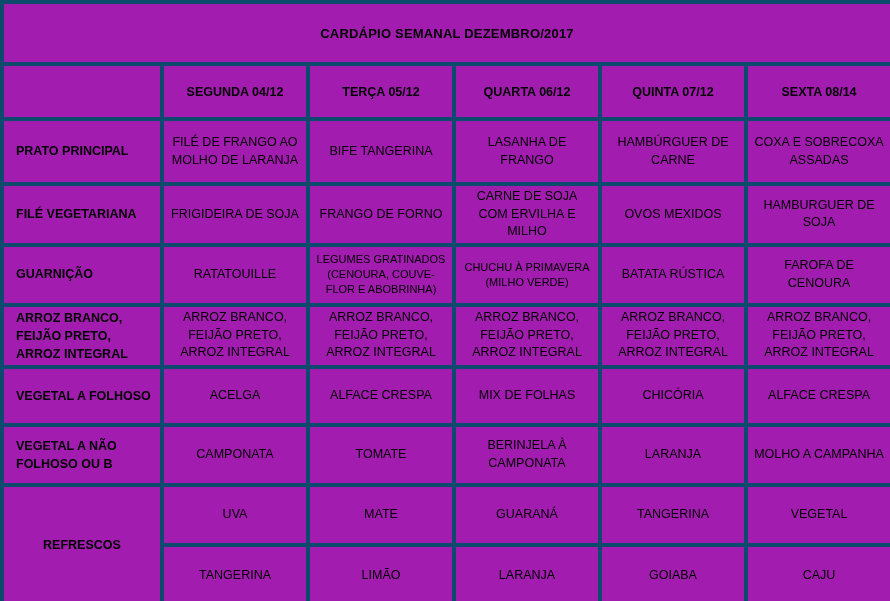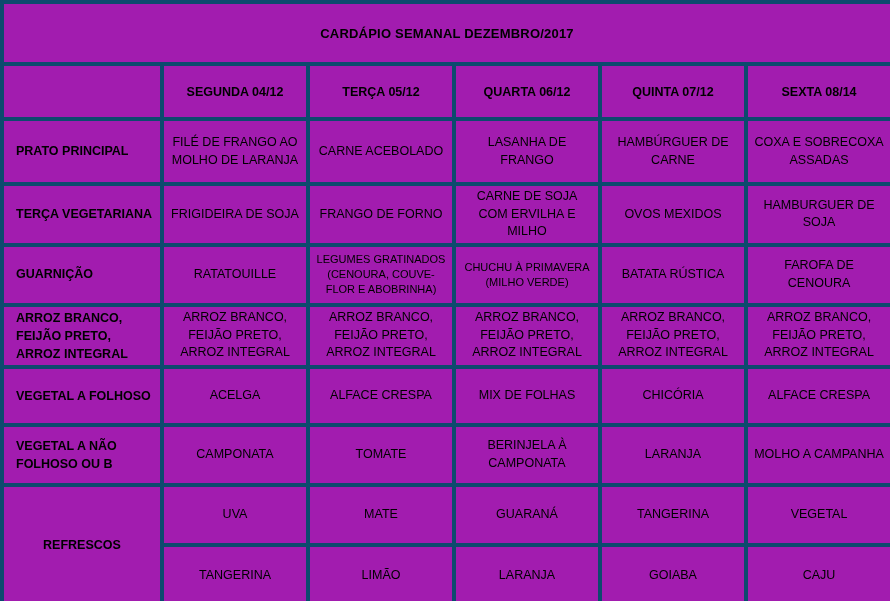--- a/index.html
+++ b/index.html
@@ -87,28 +87,28 @@
       <td class="header-cell">SEGUNDA  04/12</td>
       <td class="header-cell">TERÇA 05/12</td>
       <td class="header-cell">QUARTA 06/12</td>
       <td class="header-cell">QUINTA 07/12</td>
       <td class="header-cell">SEXTA 08/14</td>
     </tr>
 
     <tr style="height:65px">
       <td class="label-cell">PRATO PRINCIPAL</td>
       <td class="cell">FILÉ DE FRANGO AO MOLHO DE LARANJA</td>
-      <td class="cell">CARNE ACEBOLADO</td>
+      <td class="cell">BIFE TANGERINA</td>
       <td class="cell">LASANHA DE FRANGO</td>
       <td class="cell">HAMBÚRGUER DE CARNE</td>
       <td class="cell">COXA E SOBRECOXA ASSADAS</td>
     </tr>
 
     <tr style="height:58px">
-      <td class="label-cell">TERÇA VEGETARIANA</td>
+      <td class="label-cell">FILÉ VEGETARIANA</td>
       <td class="cell">FRIGIDEIRA DE SOJA</td>
       <td class="cell">FRANGO DE FORNO</td>
       <td class="cell">CARNE DE SOJA COM ERVILHA E MILHO</td>
       <td class="cell">OVOS MEXIDOS</td>
       <td class="cell">HAMBURGUER DE SOJA</td>
     </tr>
 
     <tr style="height:60px">
       <td class="label-cell">GUARNIÇÃO</td>
       <td class="cell">RATATOUILLE</td>

